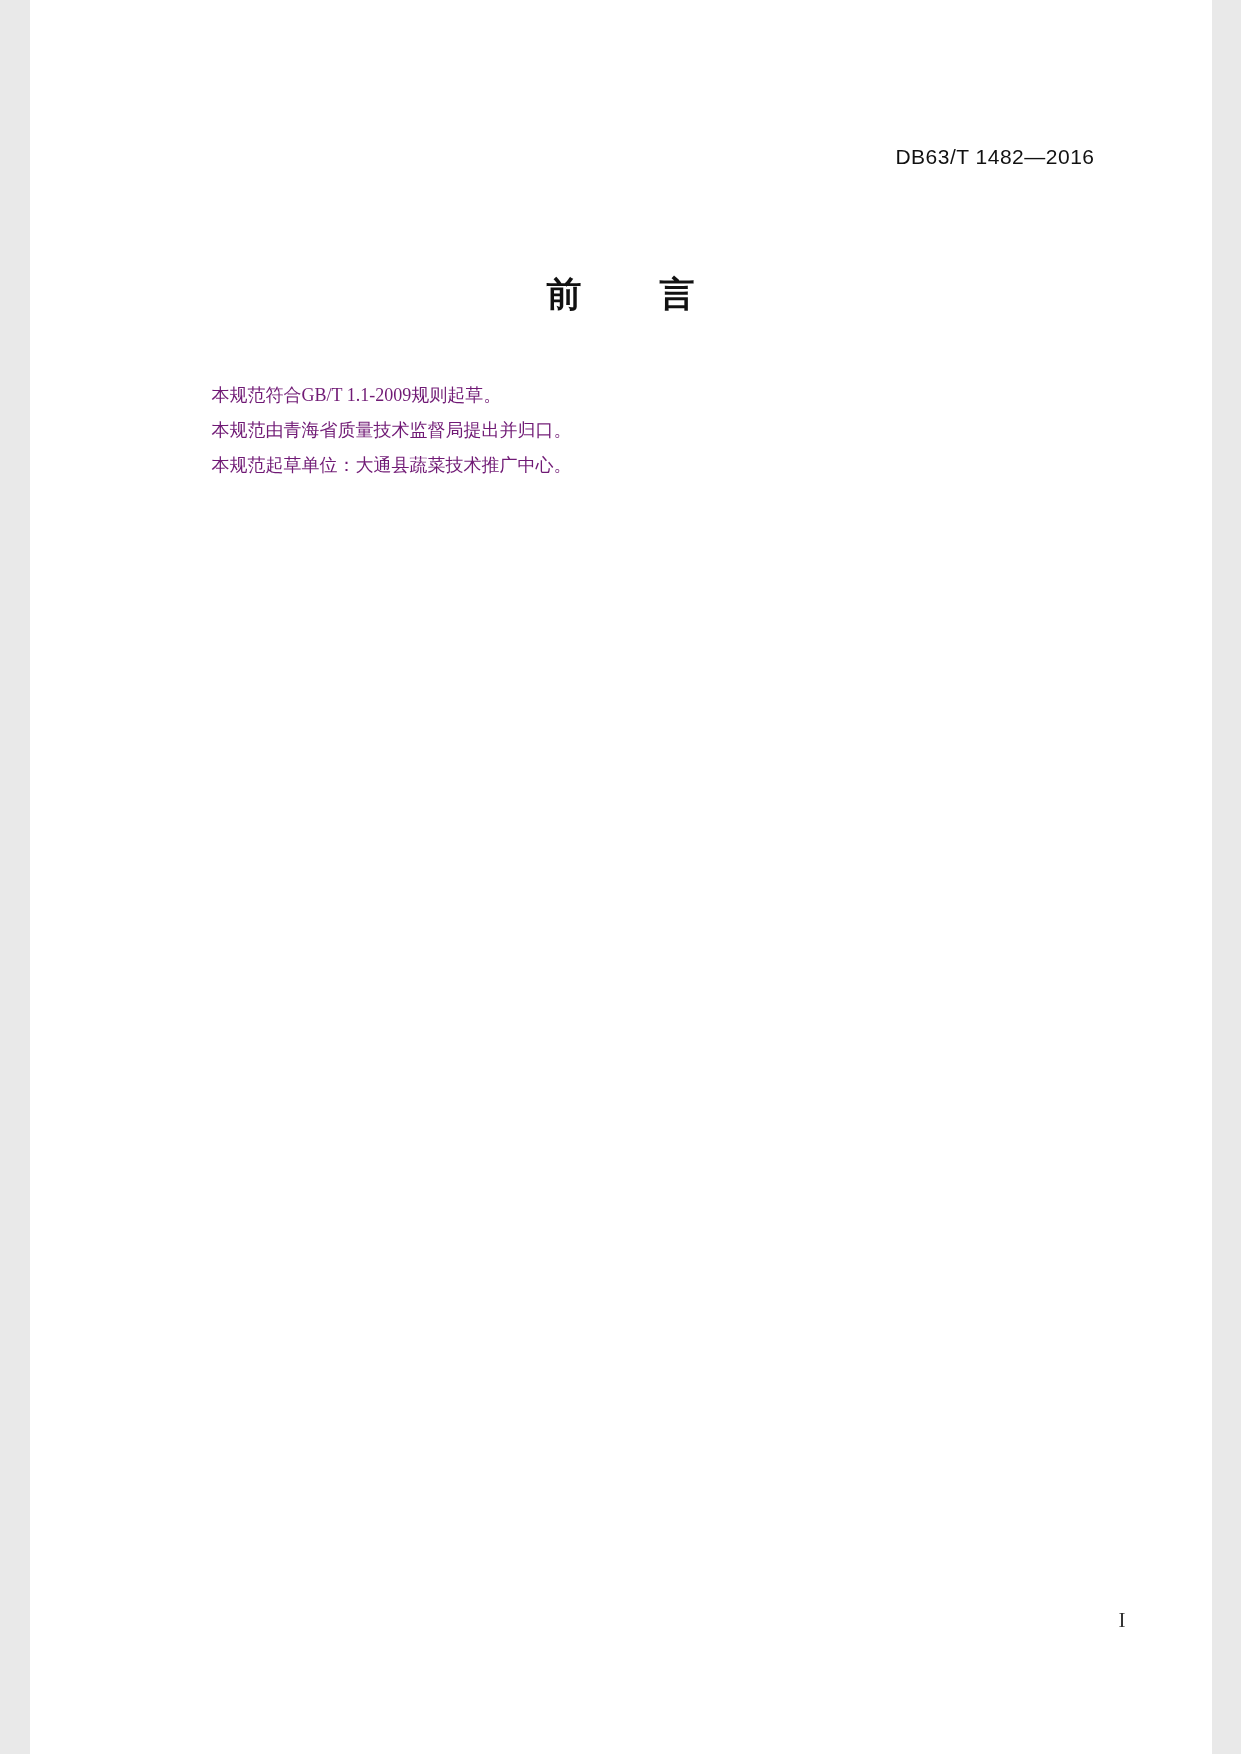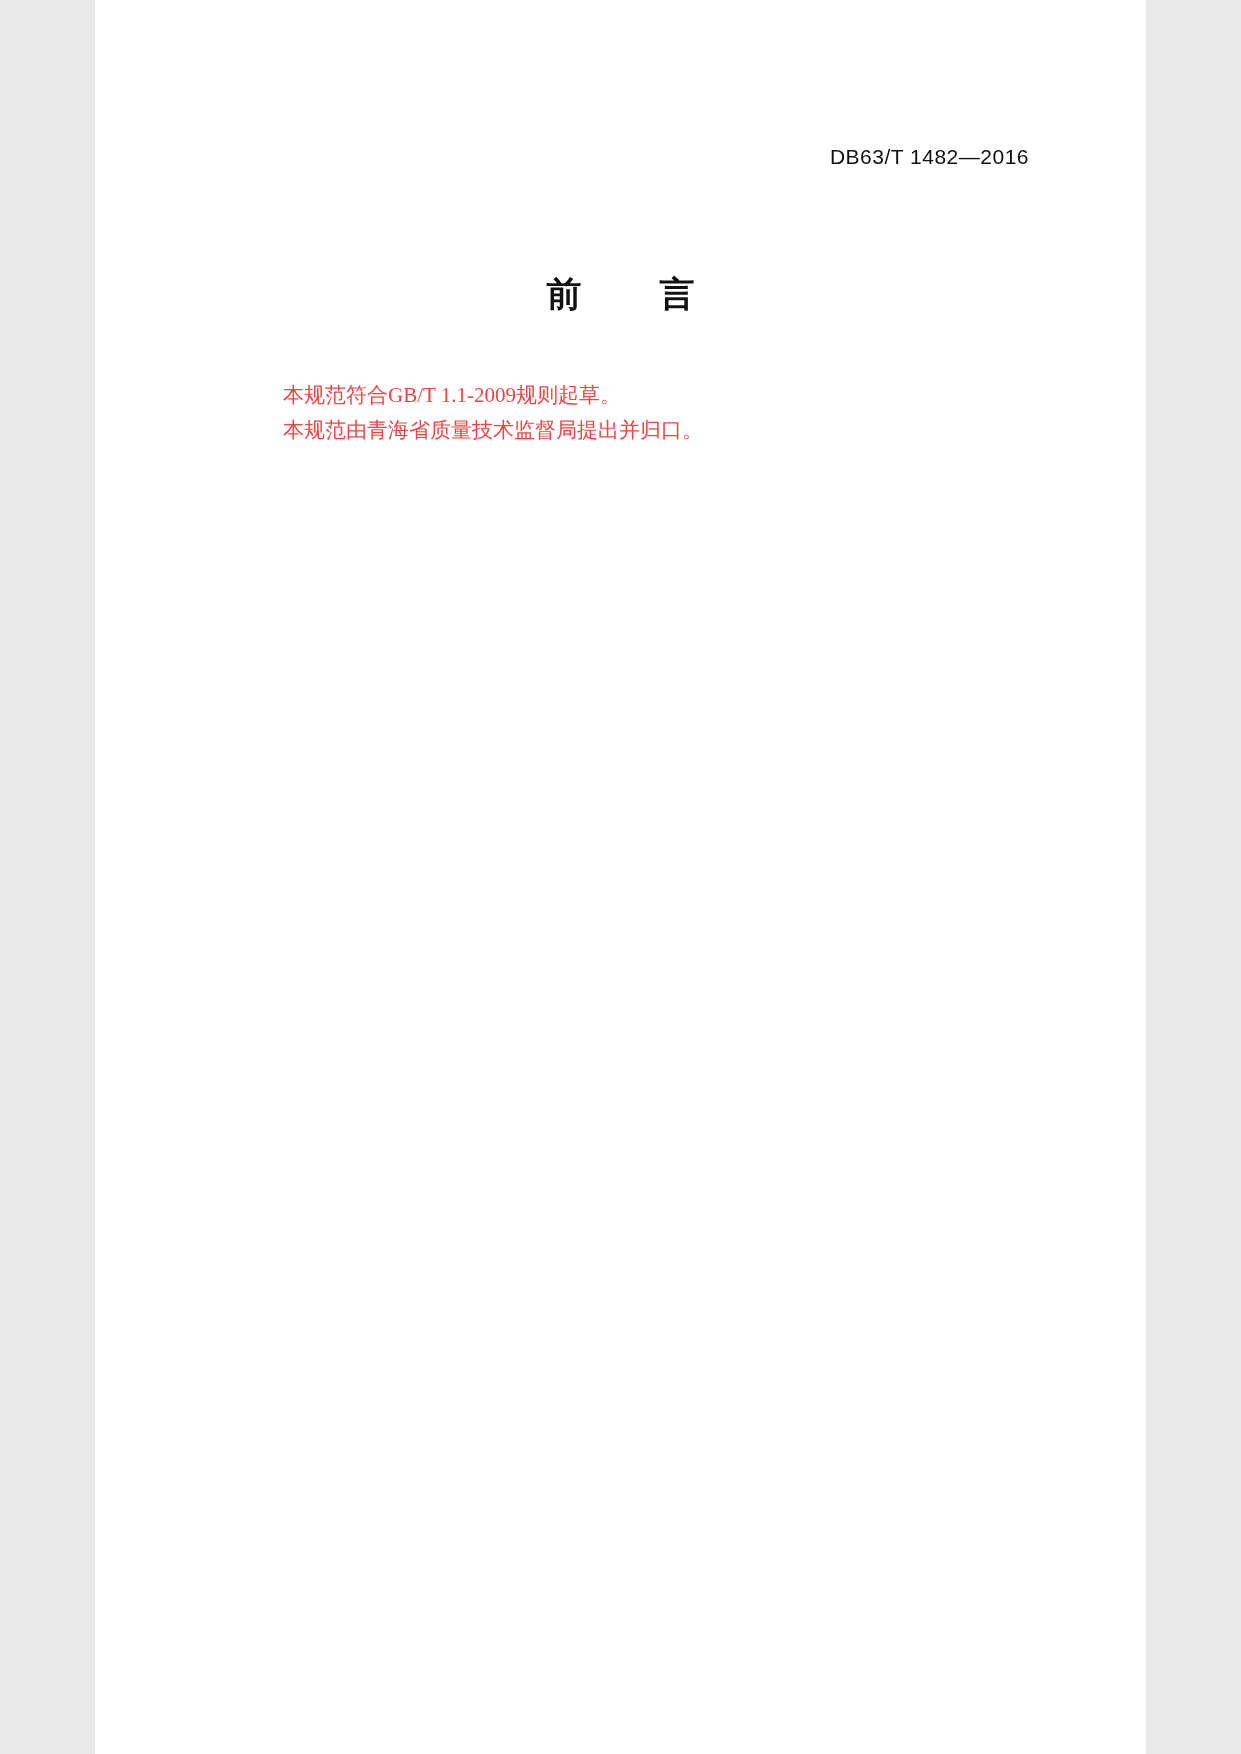--- a/index.html
+++ b/index.html
@@ -1,19 +1,19 @@
 <!DOCTYPE html>
 <html><head>
 <meta charset="utf-8">
 <style>
   * { margin: 0; padding: 0; box-sizing: border-box; }
   html, body { background: #e9e9e9; }
   .page {
     position: relative;
-    width: 1051px;
+    width: 1182px;
     height: 1754px;
     margin: 0 auto;
     background: #ffffff;
     overflow: hidden;
     font-family: "Liberation Serif", "DejaVu Serif", serif;
     color: #1a1a1a;
   }
   .doc-code {
     position: absolute;
     top: 145px;
@@ -39,25 +39,25 @@
     line-height: 1;
     color: #111111;
   }
   .content {
     position: absolute;
     left: 146px;
     top: 378px;
     width: 966px;
   }
   .content p {
-    font-size: 21px;
+    font-size: 18px;
     line-height: 35px;
     text-indent: 2em;
     text-align: justify;
-    color: #ef4444;
+    color: #701a75;
     white-space: pre-wrap;
   }
   .page-number {
     position: absolute;
     left: 1089px;
     top: 1608px;
     font-size: 21px;
     color: #333333;
   }
 </style>
@@ -69,17 +69,18 @@
   <div class="doc-code">DB63/T 1482—2016</div>
 
   <div class="foreword-title">
     <span>前</span>
     <span>言</span>
   </div>
 
   <div class="content">
     <p>本规范符合GB/T 1.1-2009规则起草。</p>
     <p>本规范由青海省质量技术监督局提出并归口。</p>
+    <p>本规范起草单位：大通县蔬菜技术推广中心。</p>
   </div>
 
   <div class="page-number">I</div>
 
 </div>
 
 </body></html>

